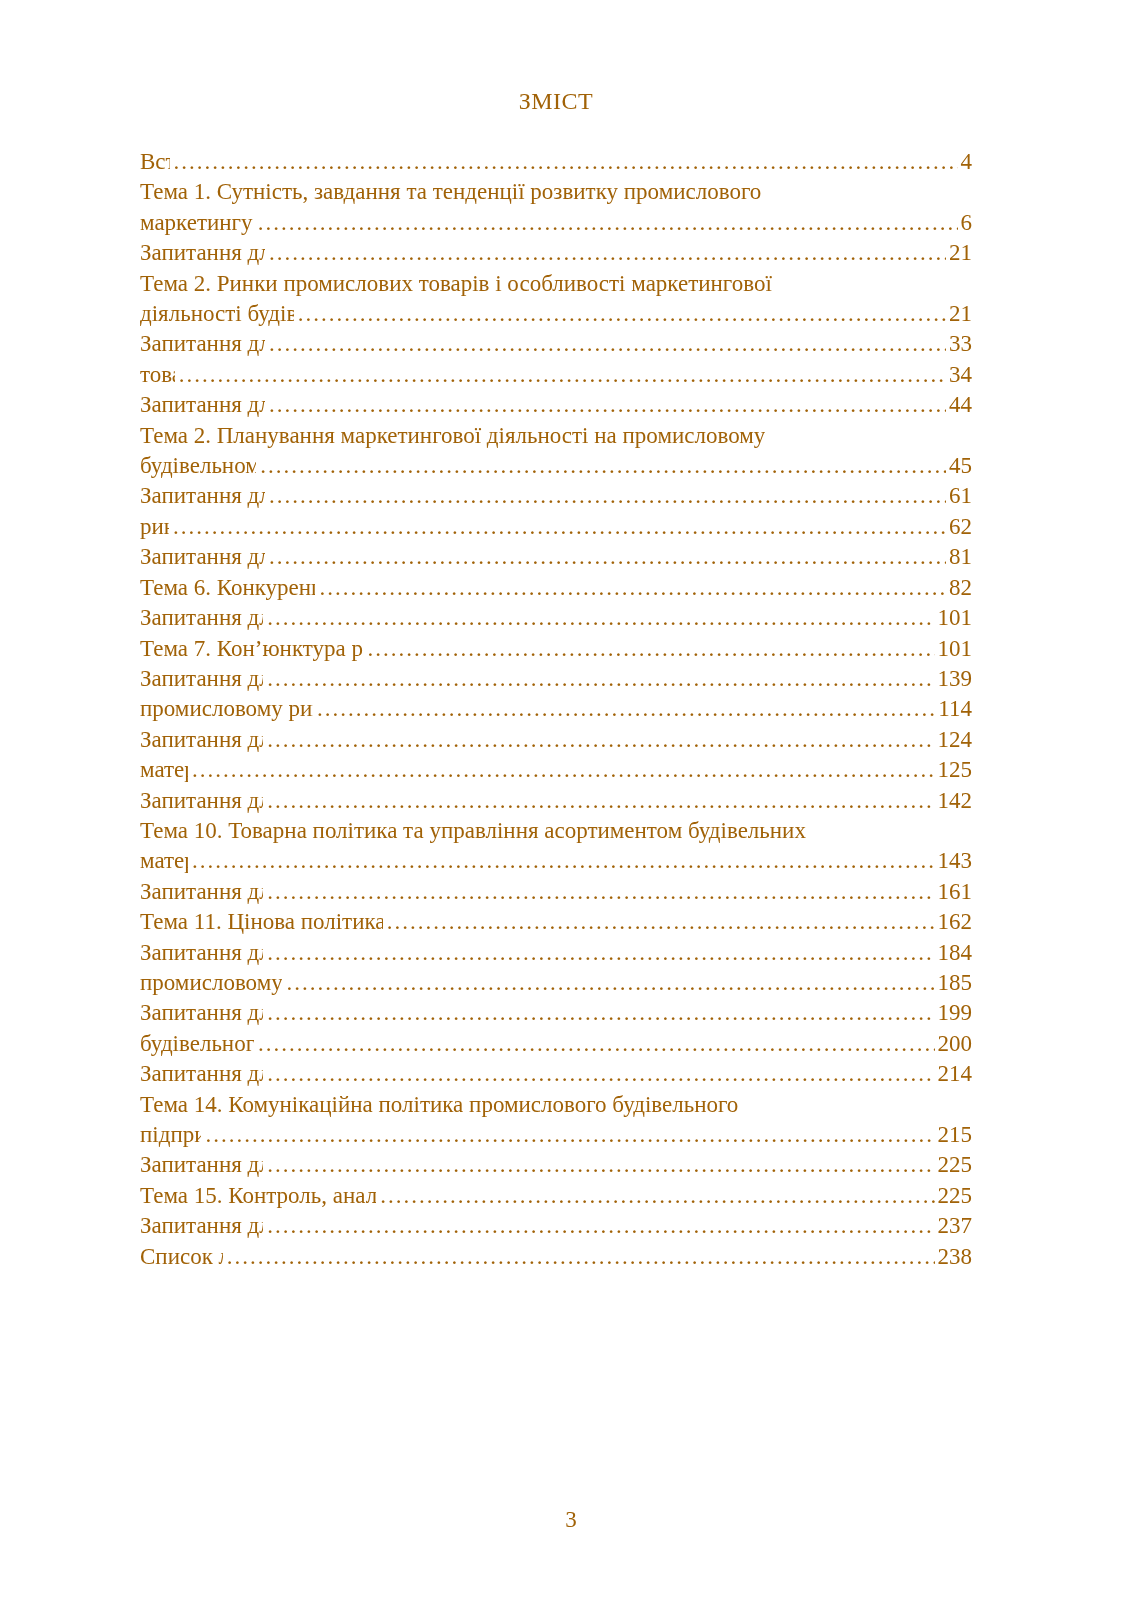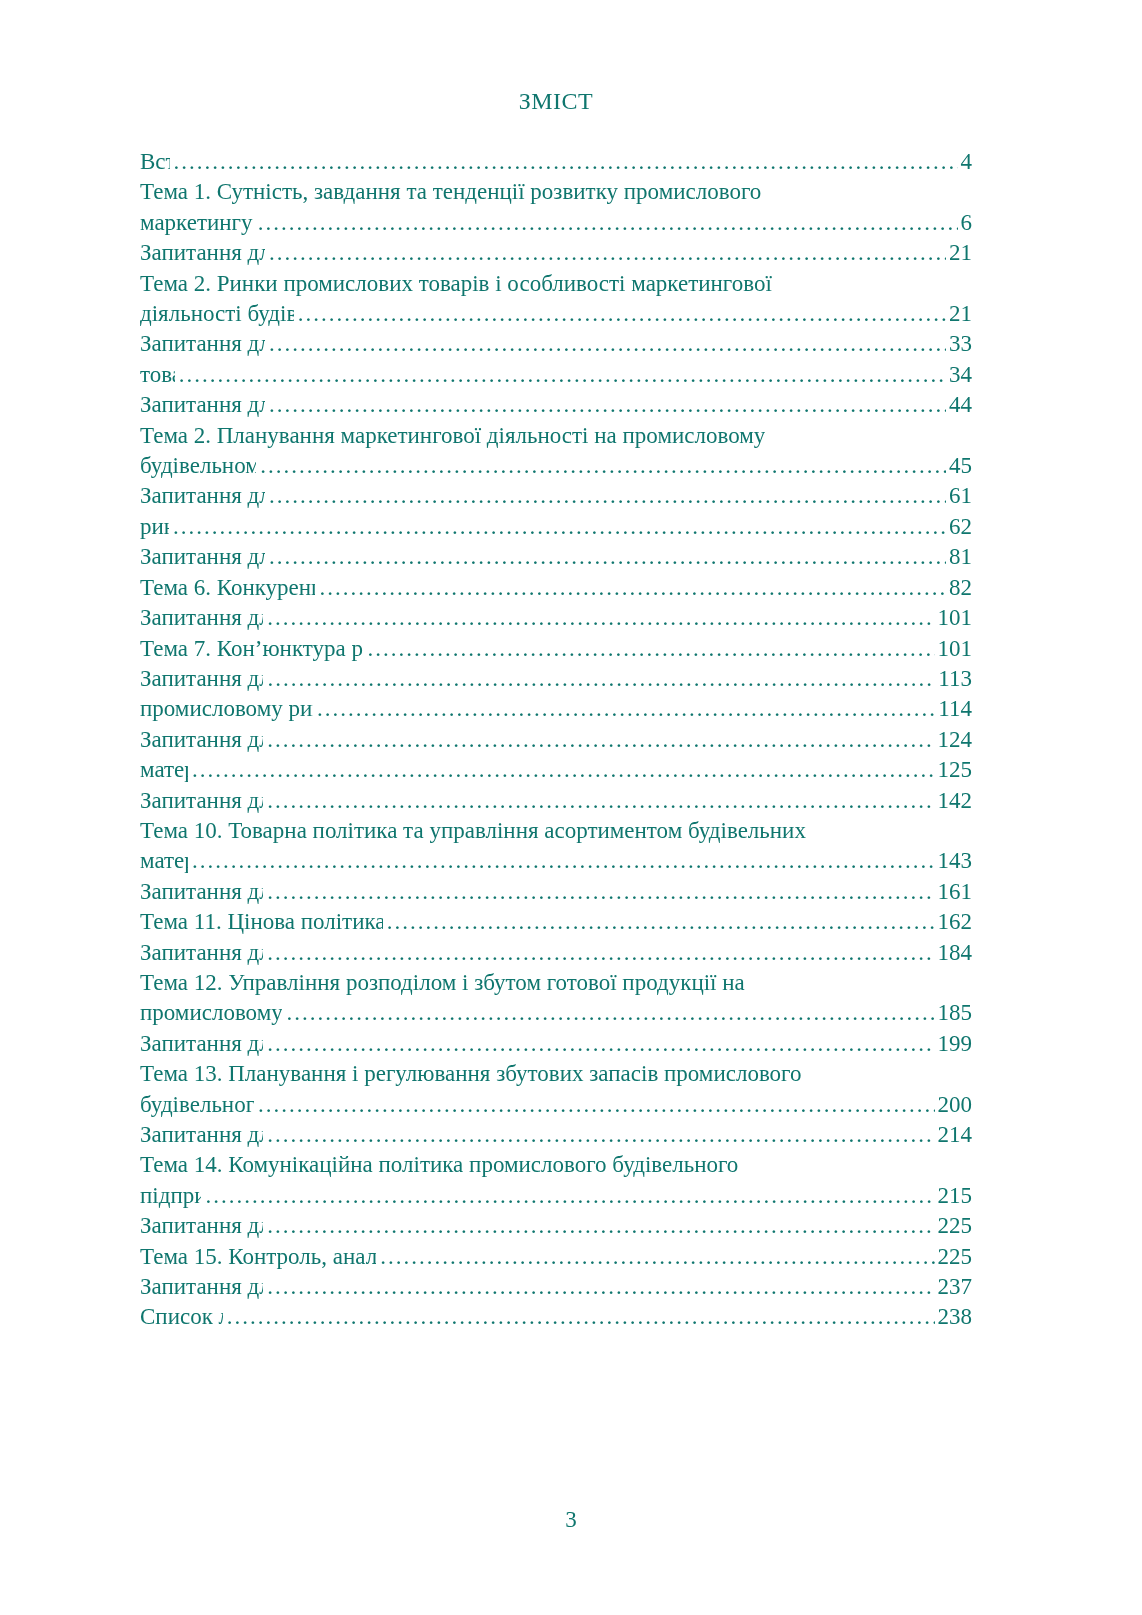--- a/index.html
+++ b/index.html
@@ -5,21 +5,21 @@
   html, body {
     margin: 0;
     padding: 0;
     background: #ffffff;
   }
   .page {
     position: relative;
     width: 1142px;
     height: 1615px;
     background: #ffffff;
-    color: #0f766e;
+    color: #a16207;
     font-family: "Liberation Serif", "DejaVu Serif", serif;
     font-size: 23px;
     box-sizing: border-box;
     padding: 88px 170px 0 140px;
     overflow: hidden;
   }
   .doc-title {
     text-align: center;
     font-size: 24px;
     font-weight: normal;
@@ -148,21 +148,21 @@
     <span class="toc-page">101</span>
   </div>
       <div class="toc-line">
     <span class="toc-line-text">Тема 7. Кон’юнктура ринку промислової будівельної продукції</span>
     <span class="toc-leader"></span>
     <span class="toc-page">101</span>
   </div>
       <div class="toc-line">
     <span class="toc-line-text">Запитання для самоконтролю</span>
     <span class="toc-leader"></span>
-    <span class="toc-page">113</span>
+    <span class="toc-page">139</span>
   </div>
       <div class="toc-line">
     <span class="toc-line-text">промисловому ринку будівельних матеріалів</span>
     <span class="toc-leader"></span>
     <span class="toc-page">114</span>
   </div>
       <div class="toc-line">
     <span class="toc-line-text">Запитання для самоконтролю</span>
     <span class="toc-leader"></span>
     <span class="toc-page">124</span>
@@ -195,36 +195,28 @@
     <span class="toc-line-text">Тема 11. Цінова політика на промисловому будівельному підприємстві</span>
     <span class="toc-leader"></span>
     <span class="toc-page">162</span>
   </div>
       <div class="toc-line">
     <span class="toc-line-text">Запитання для самоконтролю</span>
     <span class="toc-leader"></span>
     <span class="toc-page">184</span>
   </div>
       <div class="toc-line">
-    <span class="toc-line-text">Тема 12. Управління розподілом і збутом готової продукції на</span>
-
-  </div>
-      <div class="toc-line">
     <span class="toc-line-text">промисловому будівельному ринку</span>
     <span class="toc-leader"></span>
     <span class="toc-page">185</span>
   </div>
       <div class="toc-line">
     <span class="toc-line-text">Запитання для самоконтролю</span>
     <span class="toc-leader"></span>
     <span class="toc-page">199</span>
-  </div>
-      <div class="toc-line">
-    <span class="toc-line-text">Тема 13. Планування і регулювання збутових запасів промислового</span>
-
   </div>
       <div class="toc-line">
     <span class="toc-line-text">будівельного підприємства</span>
     <span class="toc-leader"></span>
     <span class="toc-page">200</span>
   </div>
       <div class="toc-line">
     <span class="toc-line-text">Запитання для самоконтролю</span>
     <span class="toc-leader"></span>
     <span class="toc-page">214</span>

